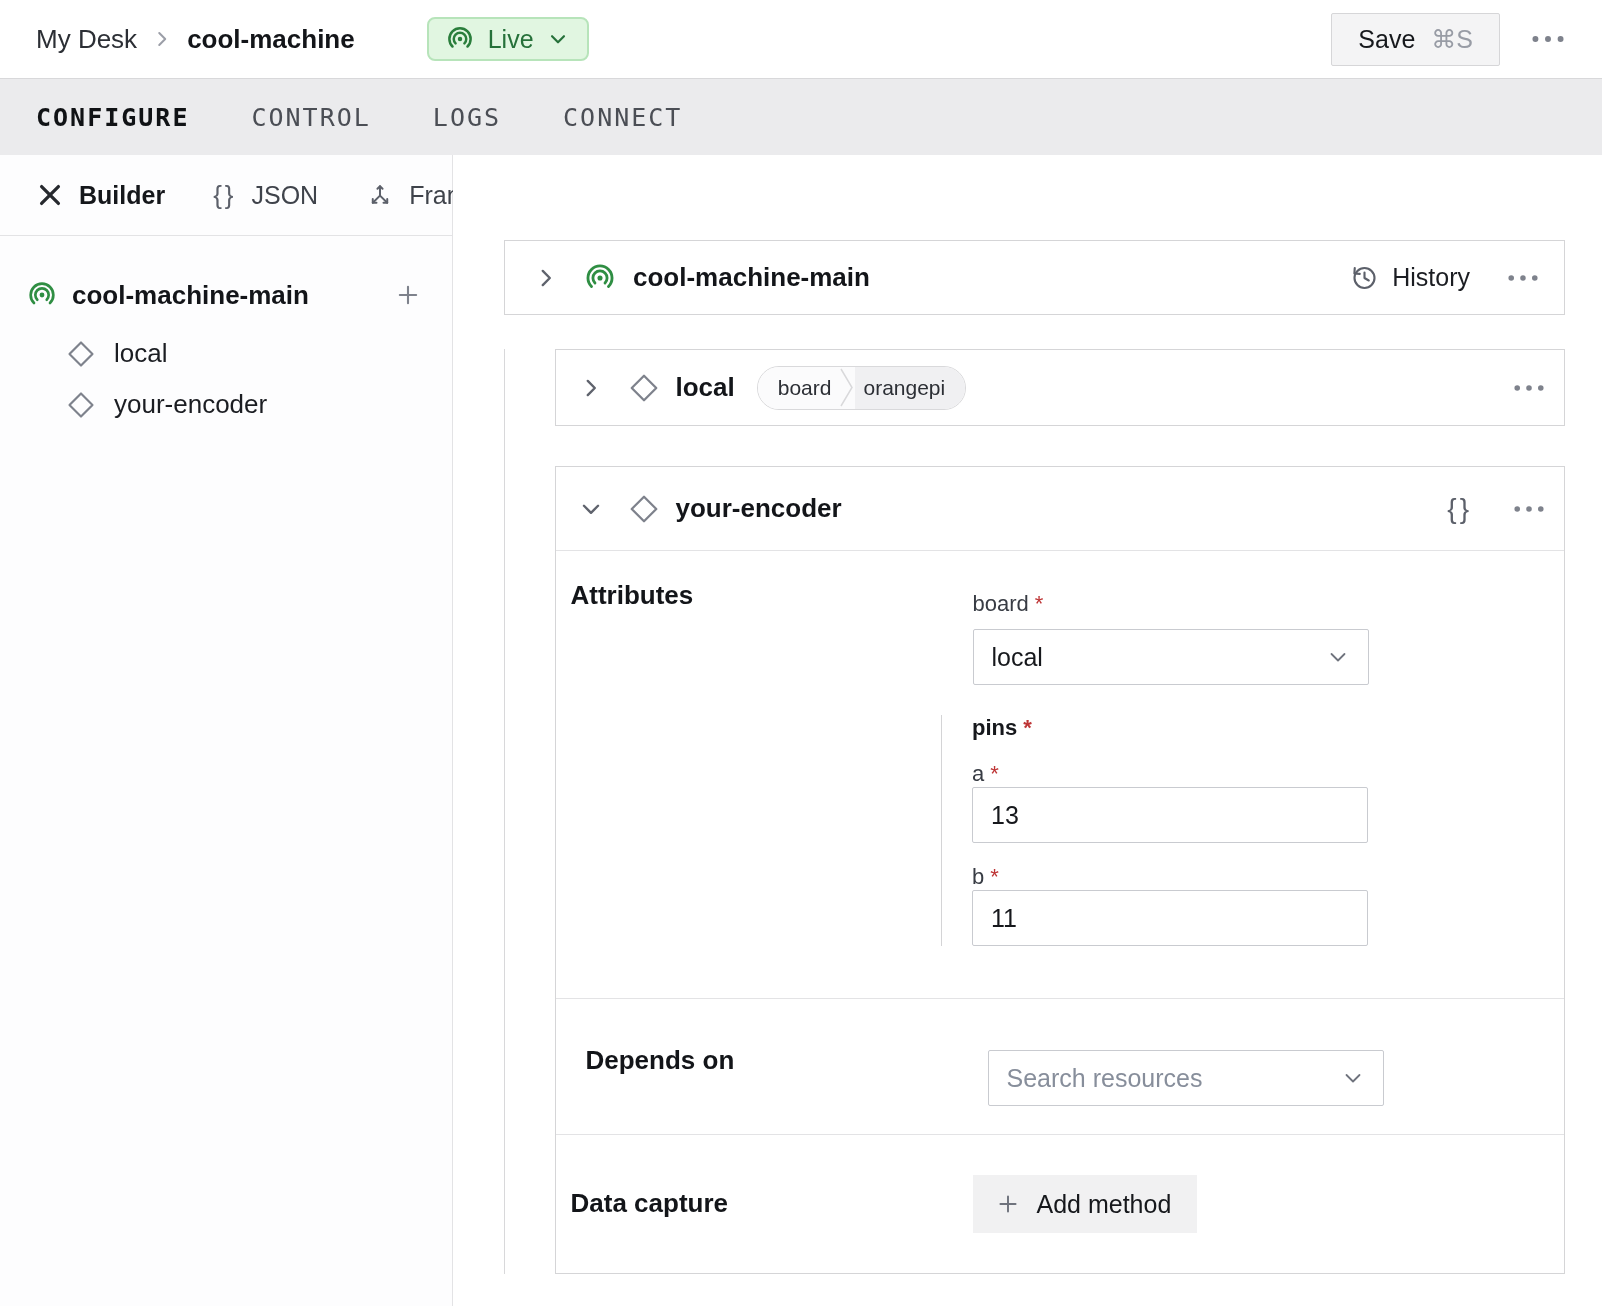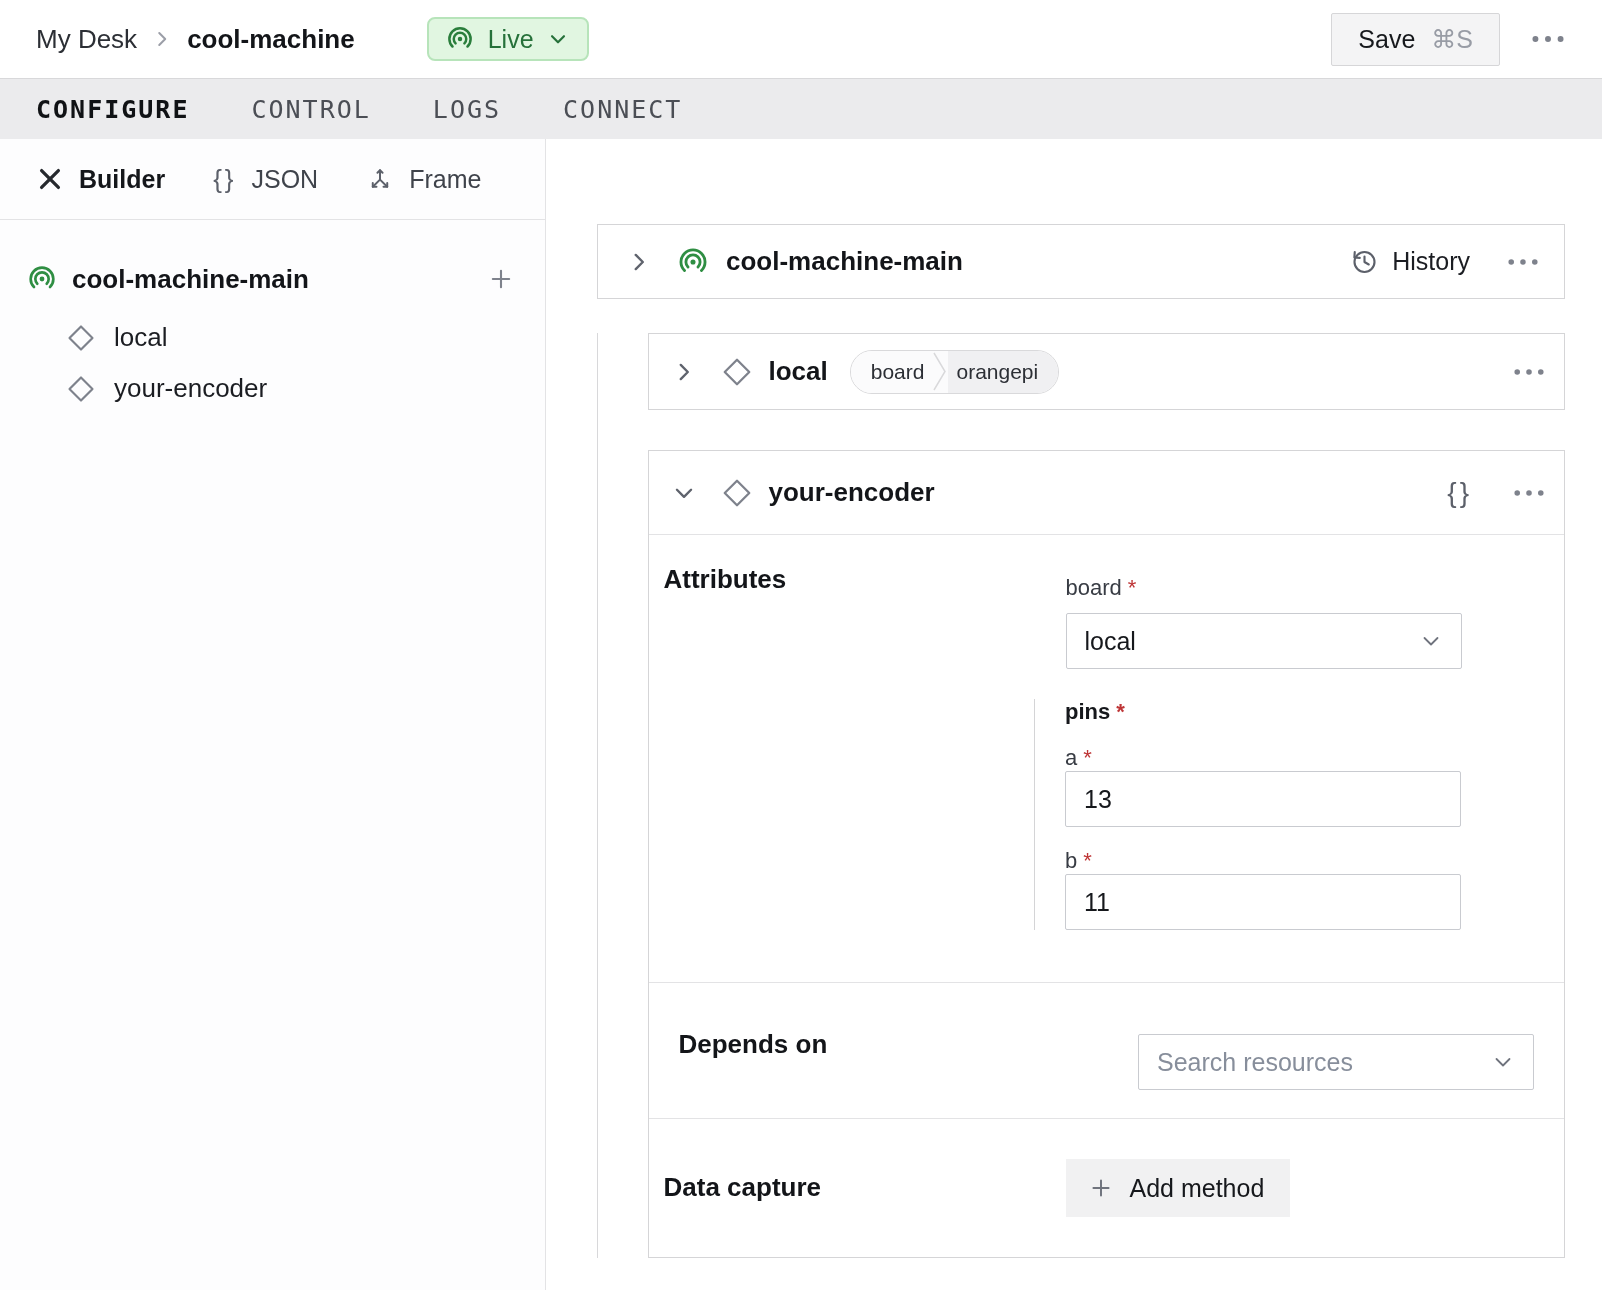--- a/index.html
+++ b/index.html
@@ -27,33 +27,33 @@
   .save-btn {
     display:flex; align-items:center; gap:16px;
     background:#f4f4f5; border:1.5px solid #d6d6d8; border-radius:2px;
     height:53px; padding:0 26px; font-size:25px; color:#16181c;
   }
   .save-btn .kbd { color:#989ca5; }
   .dots-btn { margin-left:30px; color:#7e828c; padding:8px 2px; }
 
   
   .tabbar {
-    height:61px; background:#ebebed; border-top:1.5px solid #d8d8da;
+    height:77px; background:#ebebed; border-top:1.5px solid #d8d8da;
     display:flex; align-items:center; padding:0 36px; gap:62px;
     font-family:"DejaVu Sans Mono","Liberation Mono",monospace;
     font-size:25px; letter-spacing:2px; color:#4b4e55;
   }
   .tab.active { font-weight:700; color:#101215; }
   .tab { font-family:inherit; letter-spacing:inherit; font-size:inherit; }
 
   
   .content { display:flex; height:1151px; }
 
   
-  .sidebar { width:546px; background:#fdfdfe; border-right:1.5px solid #e3e3e5; }
+  .sidebar { width:453px; background:#fdfdfe; border-right:1.5px solid #e3e3e5; }
   .viewtabs { height:81px; display:flex; align-items:center; padding:0 36px; gap:48px; border-bottom:1.5px solid #e3e3e5; }
   .viewtab { display:flex; align-items:center; gap:15px; font-size:25px; color:#3f434b; }
   .viewtab.active { font-weight:700; color:#15171b; }
   .viewtab .braces { font-size:26px; color:#5c606a; letter-spacing:3px; font-weight:400; }
   .ico-tools { color:#26292e; }
   .ico-frame, .ico-gray { color:#5c606a; }
 
   .tree { padding:36px 26px 0 26px; }
   .tree-root { display:flex; align-items:center; height:46px; }
   .tree-root .ico-broadcast { color:#2f8e43; }
@@ -105,21 +105,21 @@
   .select { display:flex; align-items:center; justify-content:space-between; cursor:pointer; margin-top:12px; }
   .select .ico-chev-sm { color:#6f737d; }
   .tinput { font-family:inherit; }
 
   .pins-group { margin-top:30px; margin-left:-32px; border-left:1.5px solid #d4d4d6; padding-left:30.5px; }
   .pins-group .field-label { display:block; }
   .lbl-a { margin-top:20px; }
   .lbl-b { margin-top:21px; }
   .pins-group .tinput { display:block; }
 
-  .depends { padding:35px 30px 28px 30px; border-top:1.5px solid #e3e3e5;justify-content:space-between; }
+  .depends { padding:35px 30px 28px 30px; border-top:1.5px solid #e3e3e5; }
   .depends h3 { margin-top:12px; }
   .combo { margin-top:16px; }
   .combo input {
     border:none; outline:none; flex:1; font-size:25px; font-family:inherit;
     color:#16181c; background:transparent; padding:0;
   }
   .combo input::placeholder { color:#878e9b; }
 
   .capture { padding:40px 30px 40px 15px; border-top:1.5px solid #e3e3e5; }
   .capture h3 { margin-top:14px; }

